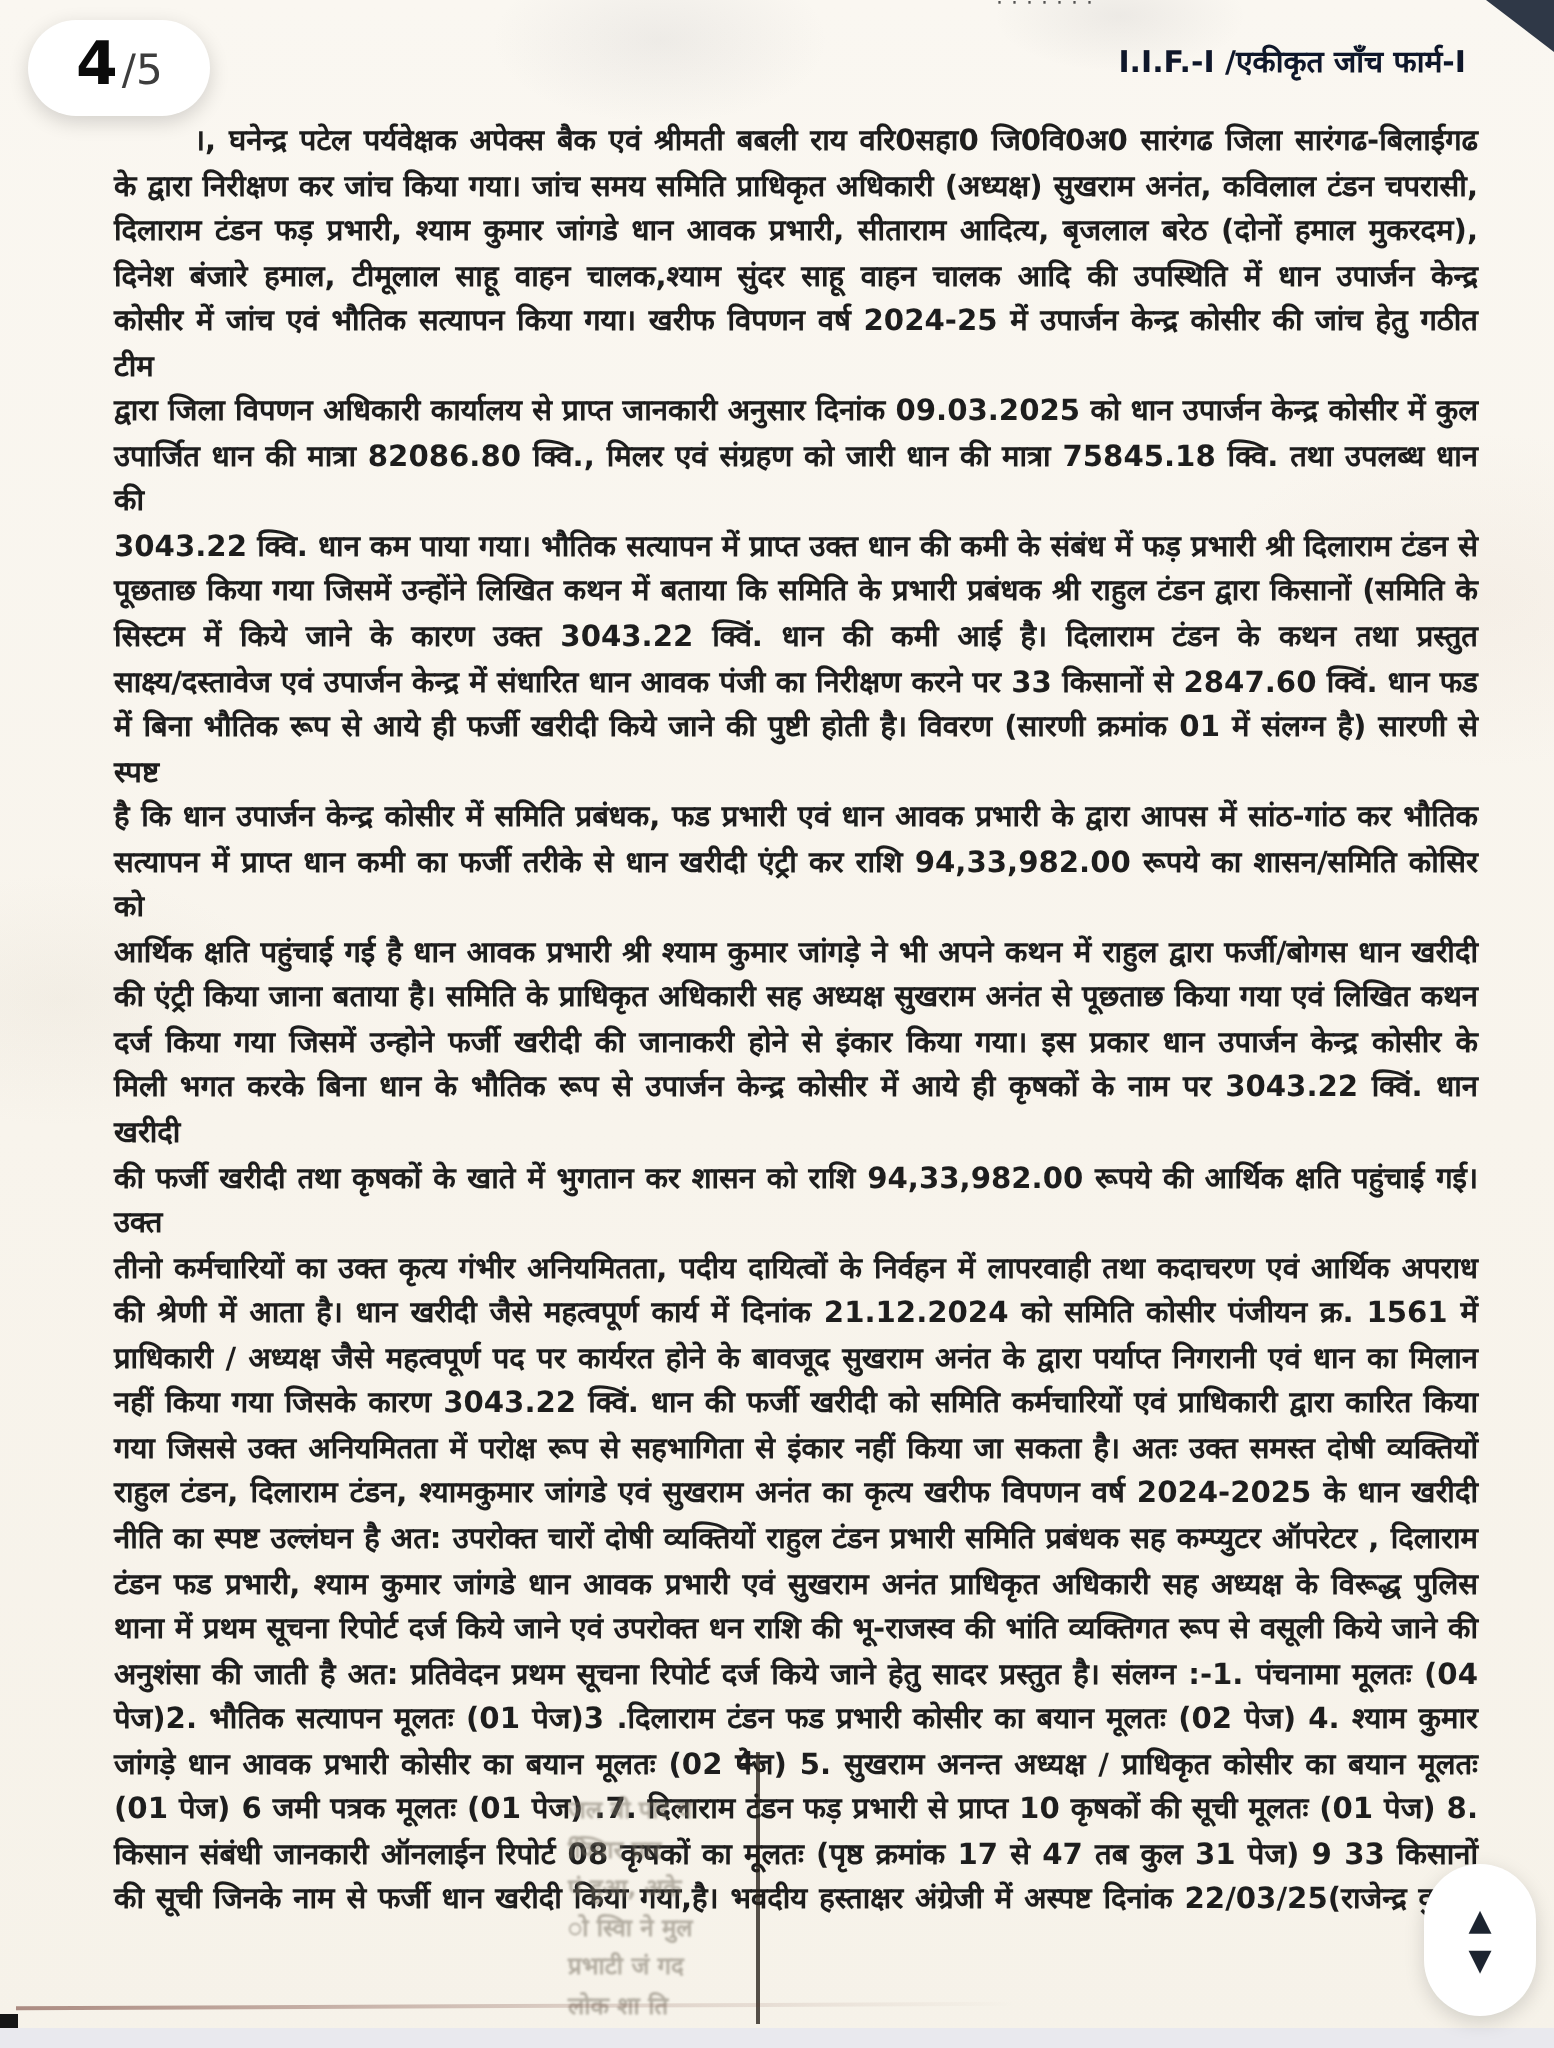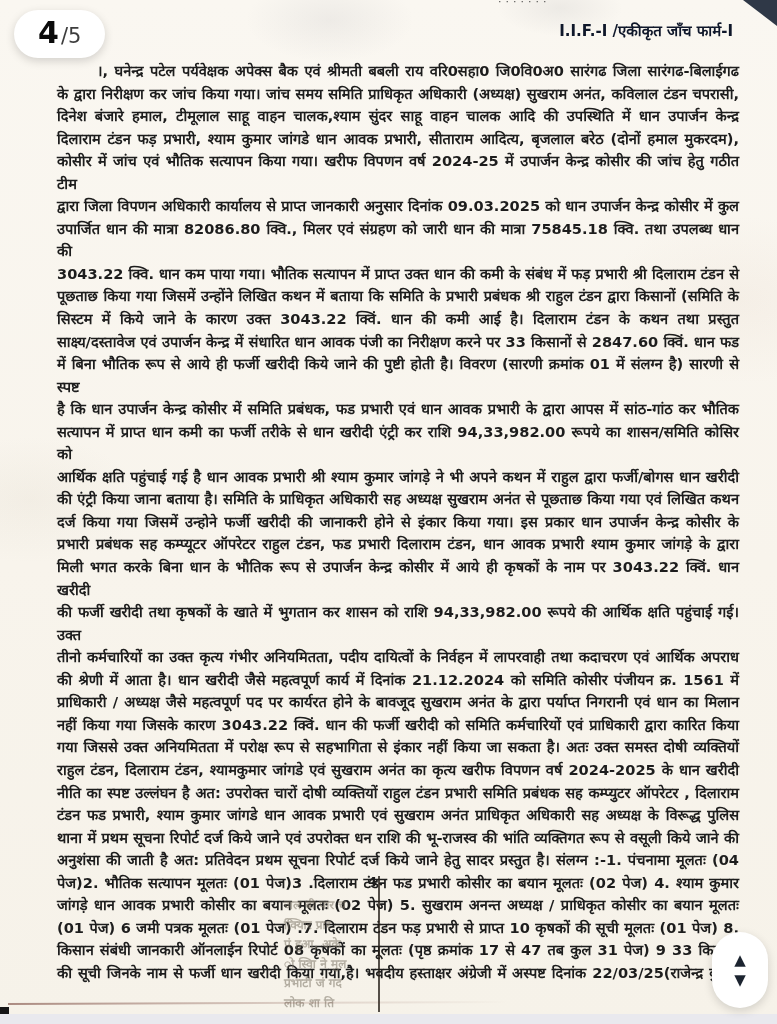--- a/index.html
+++ b/index.html
@@ -58,36 +58,35 @@
 <div class="form-title">I.I.F.-I /एकीकृत जाँच फार्म-I</div>
 
 <div class="page-badge">
   <span class="badge-current">4</span>
   <span class="badge-total">/5</span>
 </div>
 
 <div class="body-text">
     <div class="line">।, घनेन्द्र पटेल पर्यवेक्षक अपेक्स बैक एवं श्रीमती बबली राय वरि0सहा0 जि0वि0अ0 सारंगढ जिला सारंगढ-बिलाईगढ</div>
     <div class="line">के द्वारा निरीक्षण कर जांच किया गया। जांच समय समिति प्राधिकृत अधिकारी (अध्यक्ष) सुखराम अनंत, कविलाल टंडन चपरासी,</div>
+    <div class="line">दिलाराम टंडन फड़ प्रभारी, श्याम कुमार जांगडे धान आवक प्रभारी, सीताराम आदित्य, बृजलाल बरेठ (दोनों हमाल मुकरदम),</div>
     <div class="line">दिनेश बंजारे हमाल, टीमूलाल साहू वाहन चालक,श्याम सुंदर साहू वाहन चालक आदि की उपस्थिति में धान उपार्जन केन्द्र</div>
-    <div class="line">दिलाराम टंडन फड़ प्रभारी, श्याम कुमार जांगडे धान आवक प्रभारी, सीताराम आदित्य, बृजलाल बरेठ (दोनों हमाल मुकरदम),</div>
     <div class="line">कोसीर में जांच एवं भौतिक सत्यापन किया गया।  खरीफ विपणन वर्ष 2024-25 में उपार्जन केन्द्र कोसीर की जांच हेतु गठीत टीम</div>
     <div class="line">द्वारा जिला विपणन अधिकारी कार्यालय से प्राप्त जानकारी अनुसार दिनांक 09.03.2025 को धान उपार्जन केन्द्र कोसीर में कुल</div>
     <div class="line">उपार्जित धान की मात्रा 82086.80 क्वि., मिलर एवं संग्रहण को जारी धान की मात्रा 75845.18 क्वि. तथा उपलब्ध धान की</div>
     <div class="line">3043.22 क्वि. धान कम पाया गया। भौतिक सत्यापन में प्राप्त उक्त धान की कमी के संबंध में फड़ प्रभारी श्री दिलाराम टंडन से</div>
     <div class="line">पूछताछ किया गया जिसमें उन्होंने लिखित कथन में बताया कि समिति के प्रभारी प्रबंधक श्री राहुल टंडन द्वारा किसानों (समिति के</div>
     <div class="line">सिस्टम में किये जाने के कारण उक्त 3043.22 क्विं. धान की कमी आई है।  दिलाराम टंडन के कथन तथा प्रस्तुत</div>
     <div class="line">साक्ष्य/दस्तावेज एवं उपार्जन केन्द्र में संधारित धान आवक पंजी का निरीक्षण करने पर 33 किसानों से 2847.60 क्विं. धान फड</div>
     <div class="line">में बिना भौतिक रूप से आये ही फर्जी खरीदी किये जाने की पुष्टी होती है। विवरण (सारणी क्रमांक 01 में संलग्न है) सारणी से स्पष्ट</div>
     <div class="line">है कि धान उपार्जन केन्द्र कोसीर में समिति प्रबंधक, फड प्रभारी एवं धान आवक प्रभारी के द्वारा आपस में सांठ-गांठ कर भौतिक</div>
     <div class="line">सत्यापन में प्राप्त धान कमी का फर्जी तरीके से धान खरीदी एंट्री कर राशि 94,33,982.00 रूपये का शासन/समिति कोसिर को</div>
     <div class="line">आर्थिक क्षति पहुंचाई गई है  धान आवक प्रभारी श्री श्याम कुमार जांगड़े ने भी अपने कथन में राहुल द्वारा फर्जी/बोगस धान खरीदी</div>
     <div class="line">की एंट्री किया जाना बताया है। समिति के प्राधिकृत अधिकारी सह अध्यक्ष सुखराम अनंत से पूछताछ किया गया एवं लिखित कथन</div>
     <div class="line">दर्ज किया गया जिसमें उन्होने फर्जी खरीदी की जानाकरी होने से इंकार किया गया। इस प्रकार धान उपार्जन केन्द्र कोसीर के</div>
-    <div class="line">प्रभारी प्रबंधक सह कम्प्यूटर ऑपरेटर राहुल टंडन, फड प्रभारी दिलाराम टंडन, धान आवक प्रभारी श्याम कुमार जांगड़े के द्वारा</div>
     <div class="line">मिली भगत करके बिना धान के भौतिक रूप से उपार्जन केन्द्र कोसीर में आये ही कृषकों के नाम पर 3043.22 क्विं. धान खरीदी</div>
     <div class="line">की फर्जी खरीदी तथा कृषकों के खाते में भुगतान कर शासन को राशि 94,33,982.00 रूपये की आर्थिक क्षति पहुंचाई गई। उक्त</div>
     <div class="line">तीनो कर्मचारियों का उक्त कृत्य गंभीर अनियमितता, पदीय दायित्वों के निर्वहन में लापरवाही तथा कदाचरण एवं आर्थिक अपराध</div>
     <div class="line">की श्रेणी में आता है।  धान खरीदी जैसे महत्वपूर्ण कार्य में दिनांक 21.12.2024 को समिति कोसीर पंजीयन क्र. 1561 में</div>
     <div class="line">प्राधिकारी / अध्यक्ष जैसे महत्वपूर्ण पद पर कार्यरत होने के बावजूद सुखराम अनंत के द्वारा पर्याप्त निगरानी एवं धान का मिलान</div>
     <div class="line">नहीं किया गया जिसके कारण 3043.22 क्विं. धान की फर्जी खरीदी को समिति कर्मचारियों एवं प्राधिकारी द्वारा कारित किया</div>
     <div class="line">गया जिससे उक्त अनियमितता में परोक्ष रूप से सहभागिता से इंकार नहीं किया जा सकता है। अतः उक्त समस्त दोषी व्यक्तियों</div>
     <div class="line">राहुल टंडन, दिलाराम टंडन, श्यामकुमार जांगडे एवं सुखराम अनंत का कृत्य खरीफ विपणन वर्ष 2024-2025 के धान खरीदी</div>
     <div class="line">नीति का स्पष्ट उल्लंघन है अत: उपरोक्त  चारों दोषी व्यक्तियों राहुल टंडन प्रभारी समिति प्रबंधक सह कम्प्युटर ऑपरेटर , दिलाराम</div>
     <div class="line">टंडन फड प्रभारी, श्याम कुमार जांगडे धान आवक प्रभारी एवं सुखराम अनंत प्राधिकृत अधिकारी सह अध्यक्ष के विरूद्ध पुलिस</div>

